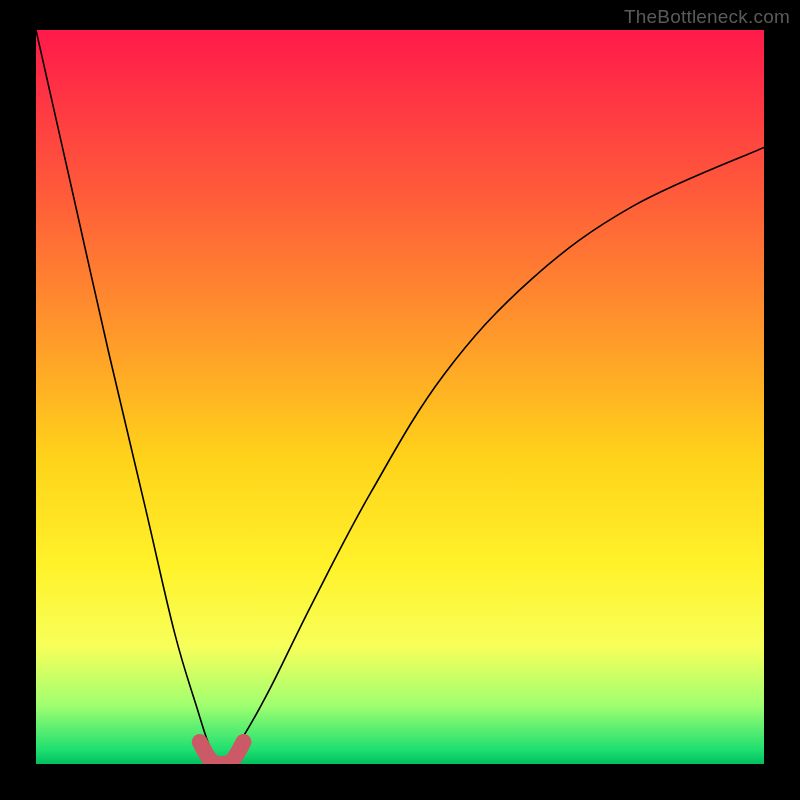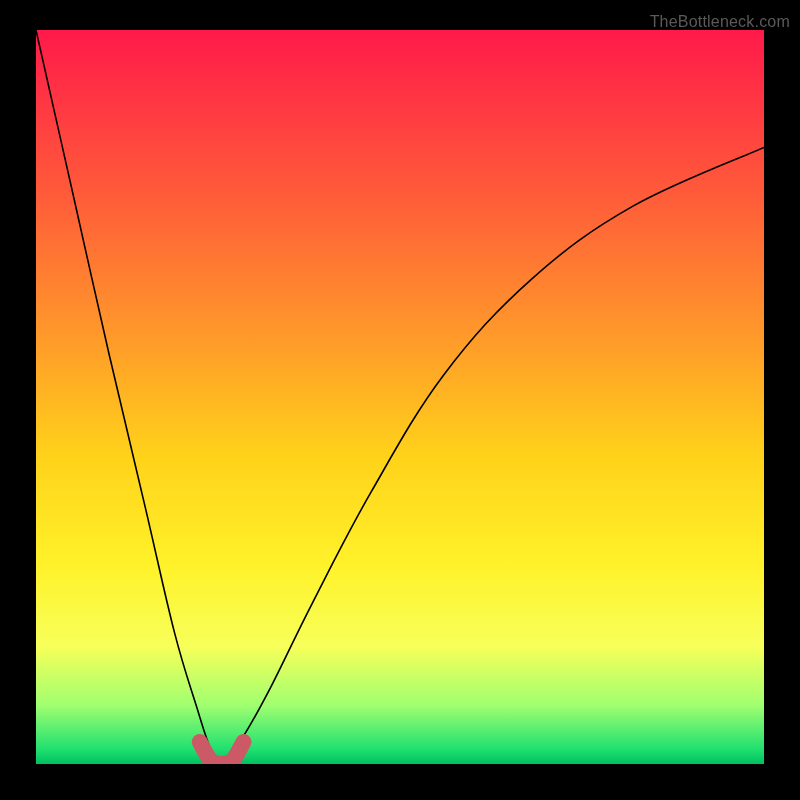--- a/index.html
+++ b/index.html
@@ -20,24 +20,23 @@
       #f7ff5a 84%,
       #a0ff70 92%,
       #20e070 98%,
       #00c060 100%);
   }
   .watermark {
     position: absolute;
     top: 6px;
     right: 10px;
     color: #5a5a5a;
-    font-size: 16px;
+    font-size: 19px;
     font-weight: 400;
     letter-spacing: 0.2px;
-    margin-top: 7px;
   }
   svg.curves {
     position: absolute;
     left: 0; top: 0;
     width: 728px;
     height: 734px;
   }
   .curve-line { fill: none; stroke: #000; stroke-width: 1.6; }
   .notch { fill: none; stroke:#cc5966; stroke-width:16; stroke-linecap:round; stroke-linejoin:round; }
 </style>

